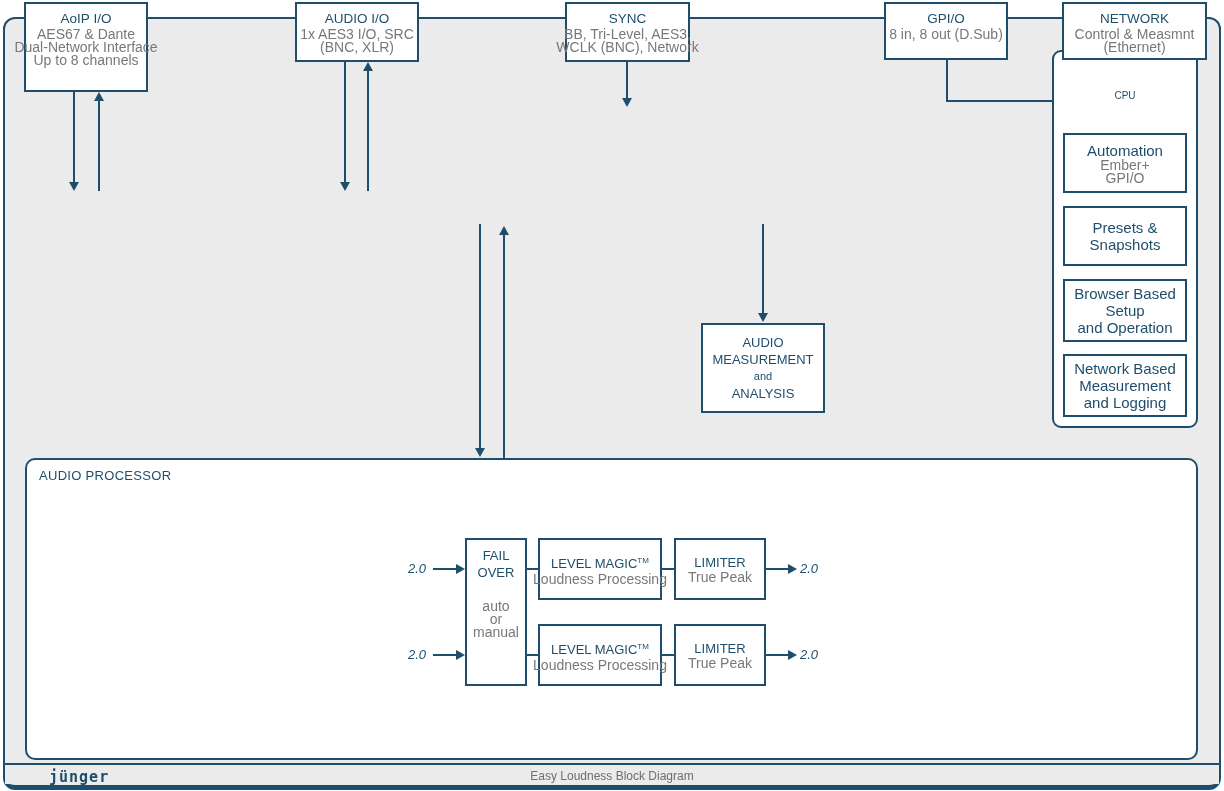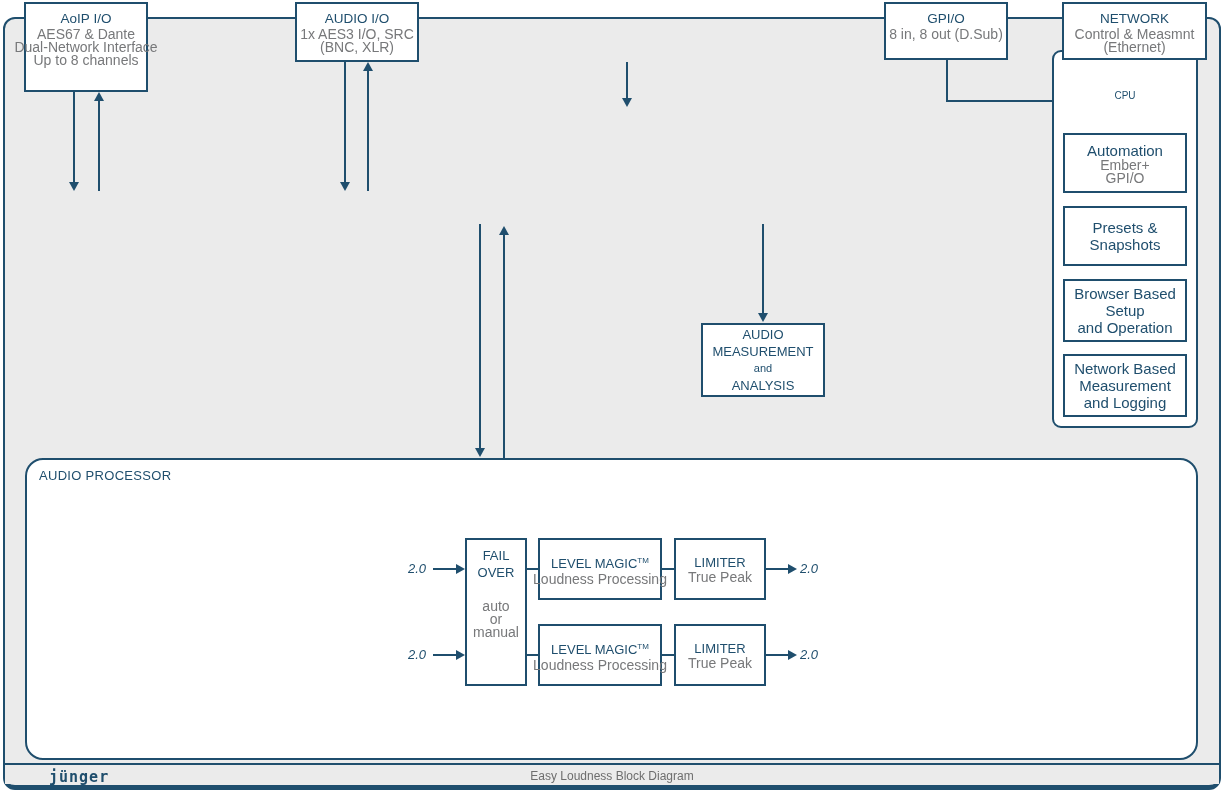--- a/index.html
+++ b/index.html
@@ -43,21 +43,21 @@
   .cpu-panel{
     position:absolute;left:1052px;top:50px;width:146px;height:378px;
     background:#fff;border:2px solid var(--navy);border-radius:9px;z-index:3;
   }
   .cpu-title{position:absolute;left:0;width:100%;top:38px;text-align:center;
     font-size:10px;color:var(--navy);}
   .cpu-box{left:9px;width:124px;justify-content:center;}
   .cpu-box .box-title{font-size:15px;line-height:17px;white-space:normal;}
   .processor{
     position:absolute;left:25px;top:458px;width:1173px;height:302px;
-    background:#fff;border:2px solid var(--navy);border-radius:18px;z-index:1;
+    background:#fff;border:2px solid var(--navy);border-radius:10px;z-index:1;
   }
   .proc-label{position:absolute;left:12px;top:8px;font-size:13px;color:var(--navy);letter-spacing:.3px;}
   .chain-title{font-size:13px;color:var(--navy);line-height:17px;white-space:nowrap;}
   .chain-title sup{font-size:8px;}
   .io-label{position:absolute;font-size:13px;color:var(--navy);z-index:3;font-style:italic;}
   .vline,.hline{position:absolute;background:var(--navy);z-index:2;}
   .vline{width:2px;}
   .hline{height:2px;}
   .arr{position:absolute;width:0;height:0;z-index:2;}
   .arr-down{border-left:5px solid transparent;border-right:5px solid transparent;border-top:9px solid var(--navy);}
@@ -129,34 +129,39 @@
     <div class="box-sub">Dual-Network Interface</div>
     <div class="box-sub">Up to 8 channels</div>
   </div>
 
   <div class="box topbox" style="left:295px;top:2px;width:124px;height:60px;">
     <div class="box-title">AUDIO I/O</div>
     <div class="box-sub">1x AES3 I/O, SRC</div>
     <div class="box-sub">(BNC, XLR)</div>
   </div>
 
+  <div class="box topbox" style="left:565px;top:2px;width:125px;height:60px;">
+    <div class="box-title">SYNC</div>
+    <div class="box-sub">BB, Tri-Level, AES3,</div>
+    <div class="box-sub">WCLK (BNC), Network</div>
+  </div>
 
   <div class="box topbox" style="left:884px;top:2px;width:124px;height:58px;">
     <div class="box-title">GPI/O</div>
     <div class="box-sub">8 in, 8 out (D.Sub)</div>
   </div>
 
   <div class="box topbox" style="left:1062px;top:2px;width:145px;height:58px;z-index:5;">
     <div class="box-title">NETWORK</div>
     <div class="box-sub">Control &amp; Measmnt</div>
     <div class="box-sub">(Ethernet)</div>
   </div>
 
 
-  <div class="box centerbox" style="left:701px;top:323px;width:124px;height:74px;z-index:3;">
+  <div class="box centerbox" style="left:701px;top:323px;width:124px;height:90px;z-index:3;">
     <div class="meas-line">AUDIO</div>
     <div class="meas-line">MEASUREMENT</div>
     <div class="meas-line small">and</div>
     <div class="meas-line">ANALYSIS</div>
   </div>
 
   <div class="cpu-panel">
     <div class="cpu-title">CPU</div>
 
     <div class="box cpu-box" style="top:81px;height:60px;">

